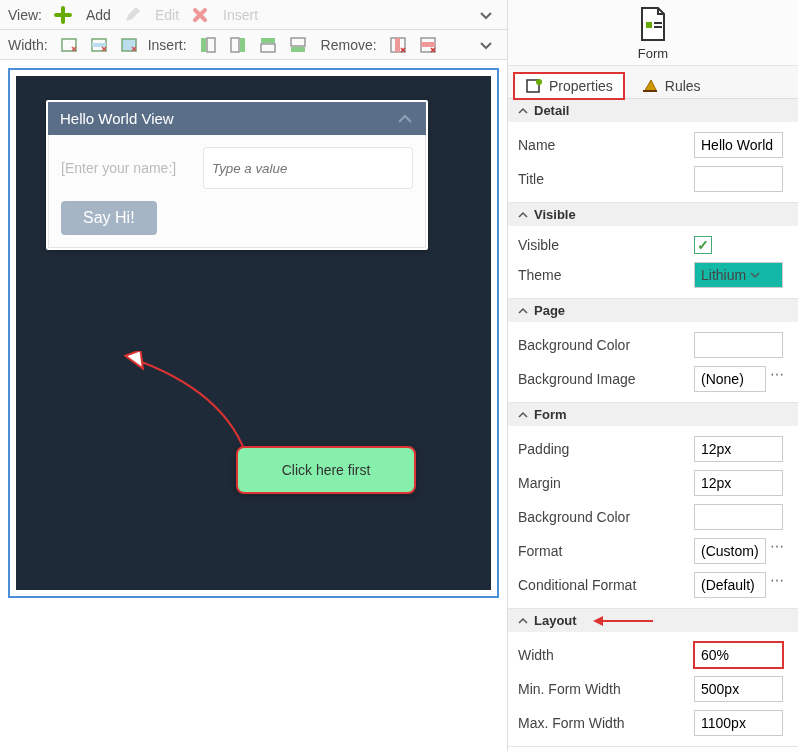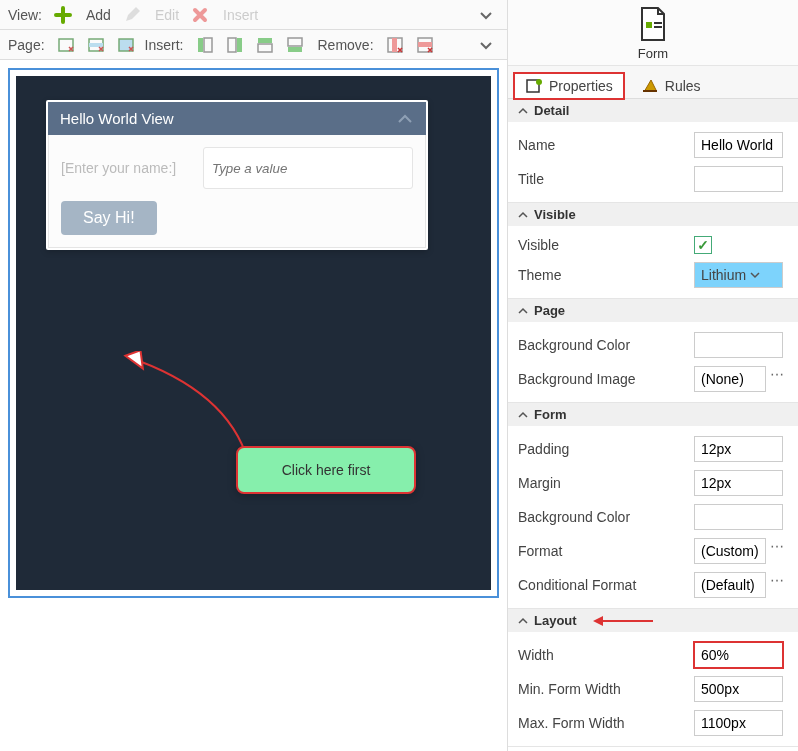--- a/index.html
+++ b/index.html
@@ -47,21 +47,21 @@
 
   .sections { flex: 1; overflow-y: auto; background: #fff; }
   .section { border-bottom: 1px solid #e5e5e5; }
   .sec-head { background: #f0f0f0; padding: 4px 10px; font-size: 13px; color: #333; display: flex; align-items: center; gap: 6px; cursor: pointer; font-weight: 600;}
   .layout-arrow { margin-left: 10px; color: #d33; display:inline-flex; align-items:center;}
   .prop-grid { padding: 6px 0; }
   .prop-row { display: flex; align-items: center; padding: 4px 10px; gap: 26px; font-size: 14px; color: #444; }
   .prop-label { flex: 0 0 150px; }
   .prop-val { flex: 1; }
   .prop-input { width: 95%; border: 1px solid #ccc; padding: 3px 6px; font-size: 14px; background: #fff; height: 26px;}
-  .prop-select { width: 95%; border: 1px solid #ccc; padding: 3px 22px 3px 6px; font-size: 14px; background: #7dd3fc; height: 26px; position:relative; display:flex; align-items:center; justify-content:space-between;}
+  .prop-select { width: 95%; border: 1px solid #ccc; padding: 3px 22px 3px 6px; font-size: 14px; background: #14b8a6; height: 26px; position:relative; display:flex; align-items:center; justify-content:space-between;}
   .dots-btn { width: 22px; text-align: center; color: #666; }
   .prop-input.highlight { outline: 2px solid #d33; outline-offset: -1px; }
   .checkbox { width: 18px; height: 18px; border: 1px solid #4a7; display: inline-flex; align-items: center; justify-content: center; color: #3a9a3a; font-weight: bold; font-size: 14px; background:#fff;}
   .chev { width:10px; height:10px; display:inline-block;}
 </style>
 </head>
 <body>
 
 <div class="app">
 
@@ -97,21 +97,21 @@
       <span class="tb-btn">
         <span class="ico">
             <svg viewBox="0 0 18 18">
               <path d="M4 7l5 5 5-5" fill="none" stroke="#666" stroke-width="2"></path>
             </svg>
           </span>
       </span>
     </div>
 
     <div class="toolbar">
-      <span class="lbl">Page:</span>
+      <span class="lbl">Width:</span>
       <span class="tb-btn">
           <span class="ico">
             <svg viewBox="0 0 18 18">
               <rect x="2" y="3" width="14" height="12" fill="none" stroke="#7a7" stroke-width="1.5"></rect>
               <path d="M12 11l4 4M16 11l-4 4" stroke="#c55" stroke-width="1.5"></path>
             </svg>
           </span>
         </span>
       <span class="tb-btn">
           <span class="ico">

